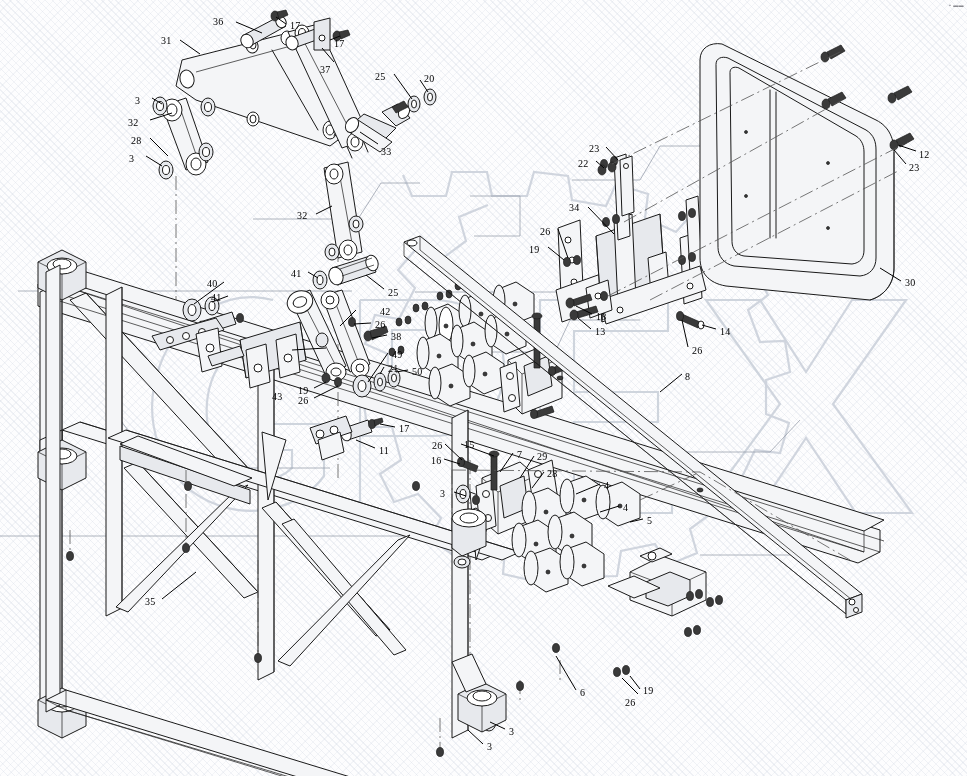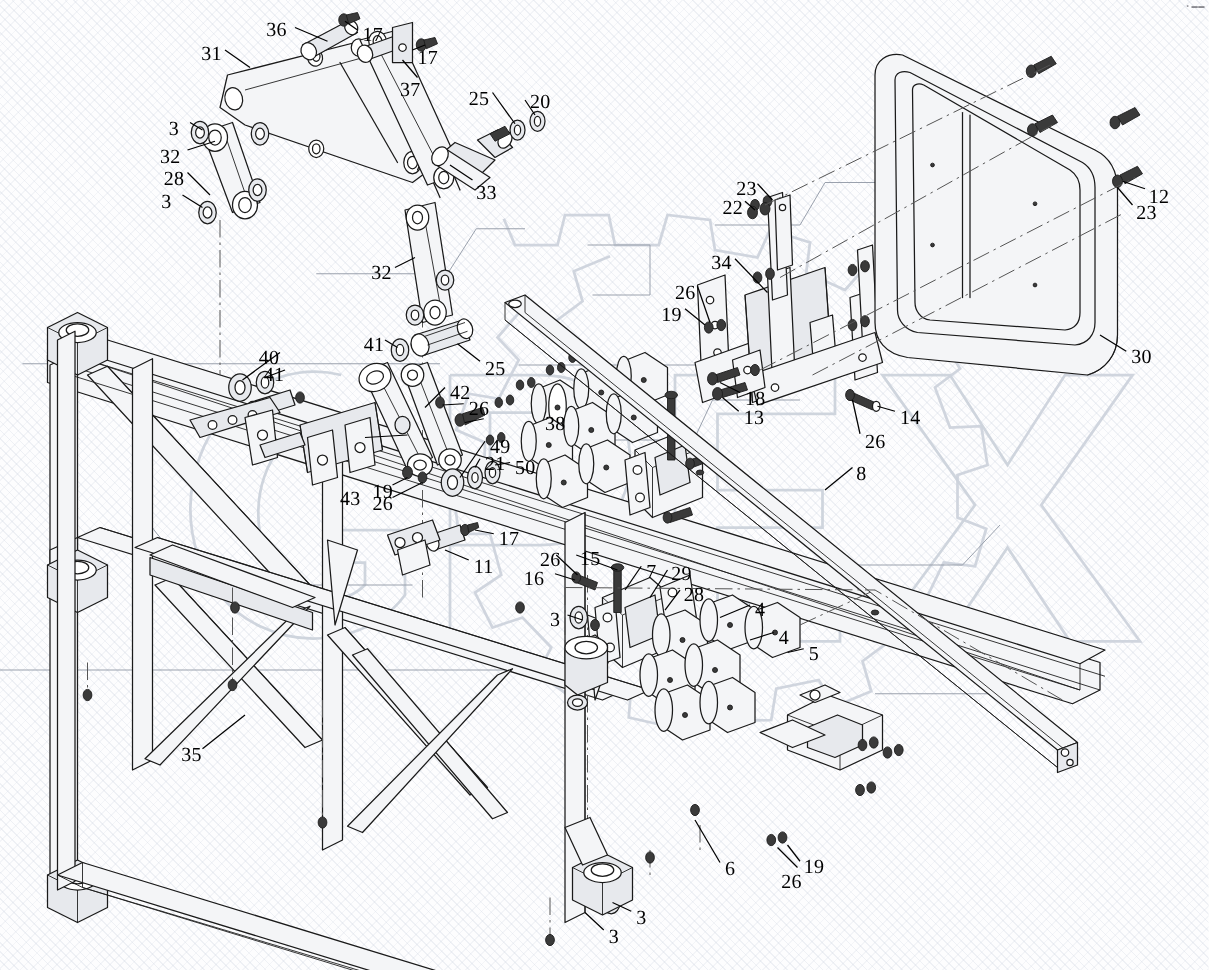--- a/index.html
+++ b/index.html
@@ -16,21 +16,21 @@
     background:#fdfdfe;
     background-image:
       repeating-linear-gradient(45deg, rgba(205,212,224,.30) 0 1px, rgba(255,255,255,0) 1px 5px),
       repeating-linear-gradient(-45deg, rgba(205,212,224,.20) 0 1px, rgba(255,255,255,0) 1px 6px);
     overflow:hidden;
   }
   #art{position:absolute;left:0;top:0;width:967px;height:776px;}
   .lbl{
     position:absolute;
     font-family:"Liberation Serif", serif;
-    font-size:16px;
+    font-size:10px;
     color:#000;
     line-height:1;
     white-space:nowrap;
     letter-spacing:.2px;
   }
   #corner-mark{
     position:absolute;right:3px;top:2px;
     font-family:"Liberation Sans", sans-serif;
     font-size:5px;color:#8a8a90;letter-spacing:.4px;
     white-space:nowrap;
@@ -844,41 +844,41 @@
       <div class="lbl" style="left: 909px; top: 163px;">23</div>
       <div class="lbl" style="left: 297px; top: 211px;">32</div>
       <div class="lbl" style="left: 569px; top: 203px;">34</div>
       <div class="lbl" style="left: 540px; top: 227px;">26</div>
       <div class="lbl" style="left: 529px; top: 245px;">19</div>
       <div class="lbl" style="left: 291px; top: 269px;">41</div>
       <div class="lbl" style="left: 388px; top: 288px;">25</div>
       <div class="lbl" style="left: 905px; top: 278px;">30</div>
       <div class="lbl" style="left: 207px; top: 279px;">40</div>
       <div class="lbl" style="left: 211px; top: 293px;">41</div>
-      <div class="lbl" style="left: 360px; top: 307px;">42</div>
+      <div class="lbl" style="left: 360px; top: 307px; padding-left: 20px;">42</div>
       <div class="lbl" style="left: 375px; top: 320px;">26</div>
-      <div class="lbl" style="left: 391px; top: 332px; padding-left: 45px;">38</div>
+      <div class="lbl" style="left: 391px; top: 332px;">38</div>
       <div class="lbl" style="left: 596px; top: 312px;">18</div>
       <div class="lbl" style="left: 595px; top: 327px;">13</div>
       <div class="lbl" style="left: 720px; top: 327px;">14</div>
       <div class="lbl" style="left: 692px; top: 346px;">26</div>
       <div class="lbl" style="left: 272px; top: 348px; margin-top: 44px;">43</div>
       <div class="lbl" style="left: 392px; top: 350px;">49</div>
       <div class="lbl" style="left: 388px; top: 364px;">21</div>
       <div class="lbl" style="left: 412px; top: 367px;">50</div>
       <div class="lbl" style="left: 685px; top: 372px;">8</div>
       <div class="lbl" style="left: 298px; top: 386px;">19</div>
       <div class="lbl" style="left: 298px; top: 396px;">26</div>
       <div class="lbl" style="left: 399px; top: 424px;">17</div>
       <div class="lbl" style="left: 379px; top: 446px;">11</div>
       <div class="lbl" style="left: 432px; top: 441px;">26</div>
       <div class="lbl" style="left: 464px; top: 440px;">15</div>
       <div class="lbl" style="left: 517px; top: 450px;">7</div>
       <div class="lbl" style="left: 537px; top: 452px;">29</div>
-      <div class="lbl" style="left: 419px; top: 456px;">16</div>
+      <div class="lbl" style="left: 431px; top: 456px;">16</div>
       <div class="lbl" style="left: 547px; top: 469px;">28</div>
       <div class="lbl" style="left: 604px; top: 481px;">4</div>
       <div class="lbl" style="left: 623px; top: 503px;">4</div>
       <div class="lbl" style="left: 440px; top: 489px;">3</div>
       <div class="lbl" style="left: 647px; top: 516px;">5</div>
       <div class="lbl" style="left: 145px; top: 597px;">35</div>
       <div class="lbl" style="left: 643px; top: 686px;">19</div>
       <div class="lbl" style="left: 625px; top: 698px;">26</div>
       <div class="lbl" style="left: 580px; top: 688px;">6</div>
       <div class="lbl" style="left: 509px; top: 727px;">3</div>

